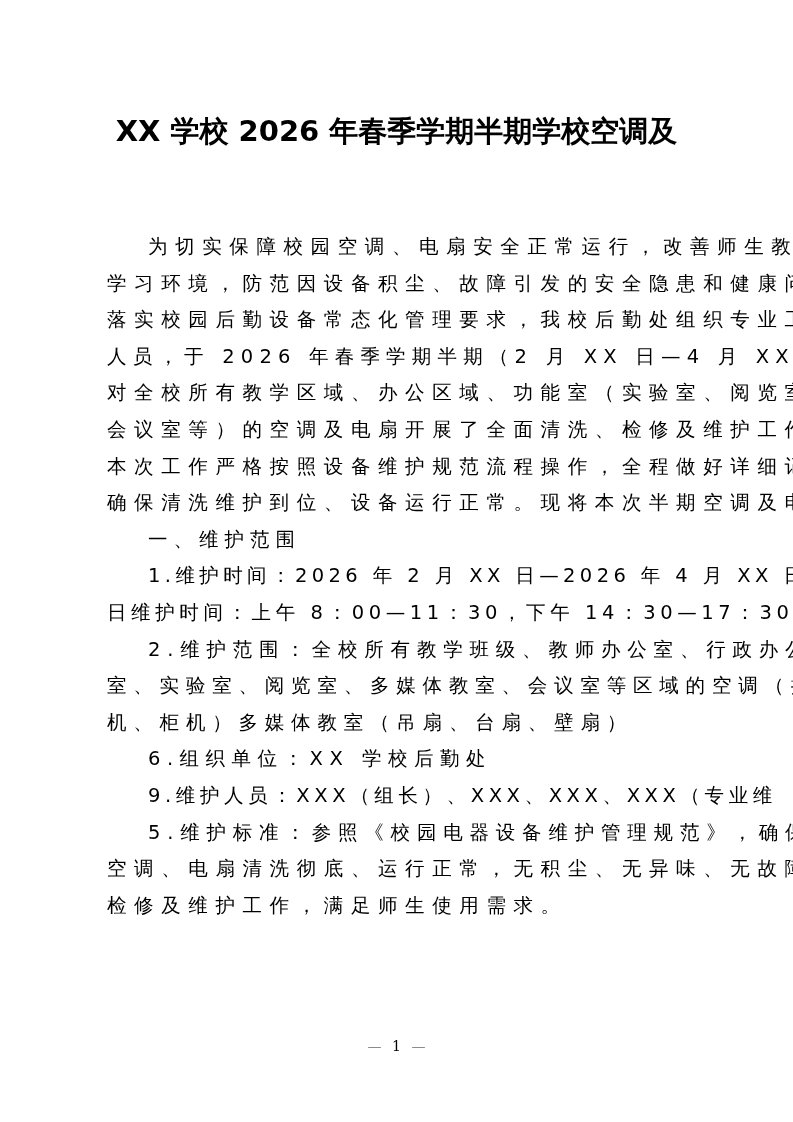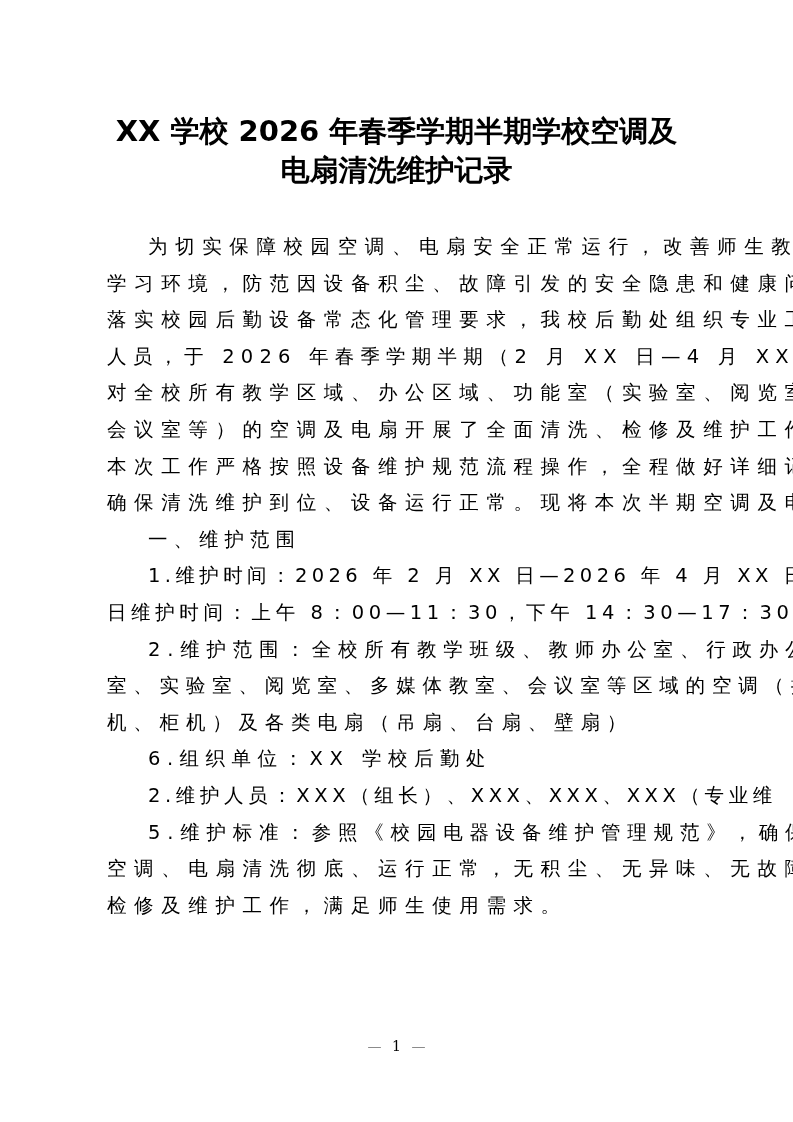--- a/index.html
+++ b/index.html
@@ -63,21 +63,20 @@
     }
     .footer .dash { color: #888; }
   </style>
 </head>
 <body>
 
 <div class="page">
 
   <div class="title">
     <span class="line">XX 学校 2026 年春季学期半期学校空调及</span>
-    <span class="line">电扇清洗维护记录</span>
   </div>
 
   <div class="body">
     <div>
       <span class="line-row indent">为切实保障校园空调、电扇安全正常运行，改善师生教学、</span>
       <span class="line-row">学习环境，防范因设备积尘、故障引发的安全隐患和健康问题，</span>
       <span class="line-row">落实校园后勤设备常态化管理要求，我校后勤处组织专业工作</span>
       <span class="line-row" style="letter-spacing:6.2px">人员，于 2026 年春季学期半期（2 月 XX 日—4 月 XX 日），</span>
       <span class="line-row">对全校所有教学区域、办公区域、功能室（实验室、阅览室、</span>
       <span class="line-row">会议室等）的空调及电扇开展了全面清洗、检修及维护工作。</span>
@@ -88,29 +87,29 @@
     <span class="line-row indent heading">一、维护范围</span>
 
     <div>
       <span class="line-row indent" style="letter-spacing:4.4px">1.维护时间：2026 年 2 月 XX 日—2026 年 4 月 XX 日（每</span>
       <span class="line-row" style="letter-spacing:4.6px">日维护时间：上午 8：00—11：30，下午 14：30—17：30）</span>
     </div>
 
     <div>
       <span class="line-row indent" style="letter-spacing:6.8px">2.维护范围：全校所有教学班级、教师办公室、行政办公</span>
       <span class="line-row" style="letter-spacing:6.8px">室、实验室、阅览室、多媒体教室、会议室等区域的空调（挂</span>
-      <span class="line-row" style="letter-spacing:6.8px">机、柜机）及各类电扇（吊扇、台扇、壁扇）</span>
+      <span class="line-row" style="letter-spacing:6.8px">机、柜机）多媒体教室（吊扇、台扇、壁扇）</span>
     </div>
 
     <div>
       <span class="line-row indent" style="letter-spacing:6.5px">6.组织单位：XX 学校后勤处</span>
     </div>
 
     <div>
-      <span class="line-row indent" style="letter-spacing:4.6px">2.维护人员：XXX（组长）、XXX、XXX、XXX（专业维</span>
+      <span class="line-row indent" style="letter-spacing:4.6px">9.维护人员：XXX（组长）、XXX、XXX、XXX（专业维</span>
     </div>
 
     <div>
       <span class="line-row indent" style="letter-spacing:6.8px">5.维护标准：参照《校园电器设备维护管理规范》，确保</span>
       <span class="line-row" style="letter-spacing:7.6px">空调、电扇清洗彻底、运行正常，无积尘、无异味、无故障，</span>
       <span class="line-row" style="letter-spacing:7.6px">检修及维护工作，满足师生使用需求。</span>
     </div>
   </div>
 
   <div class="footer">

